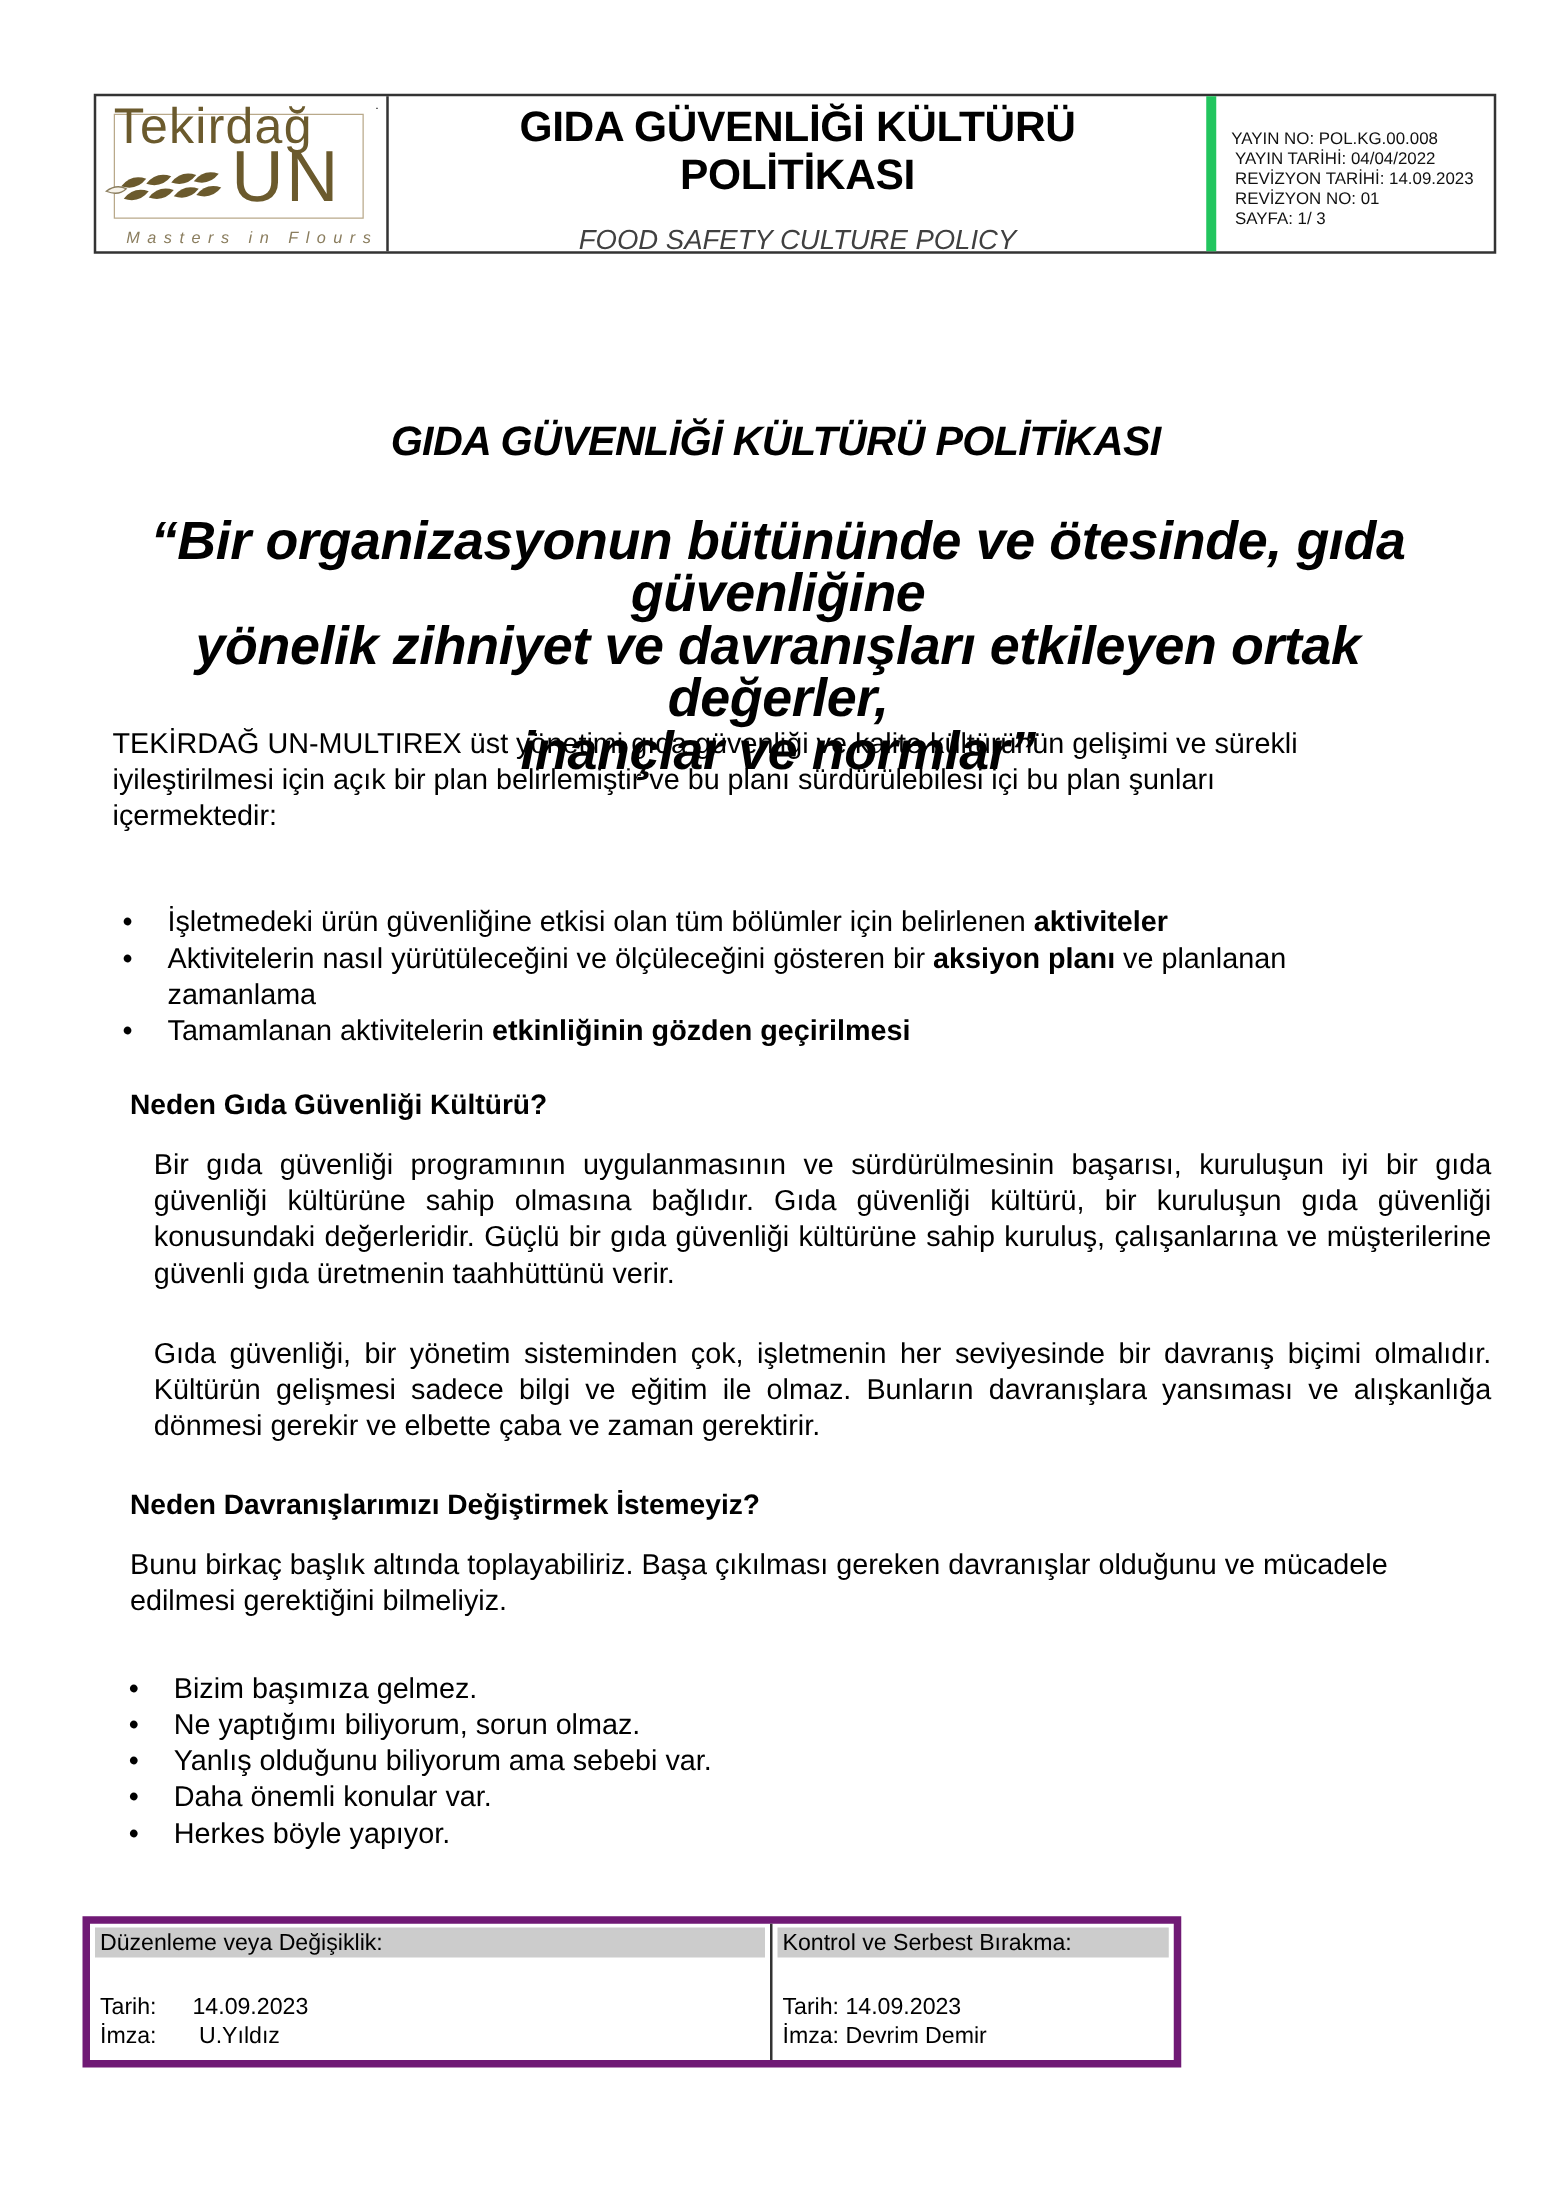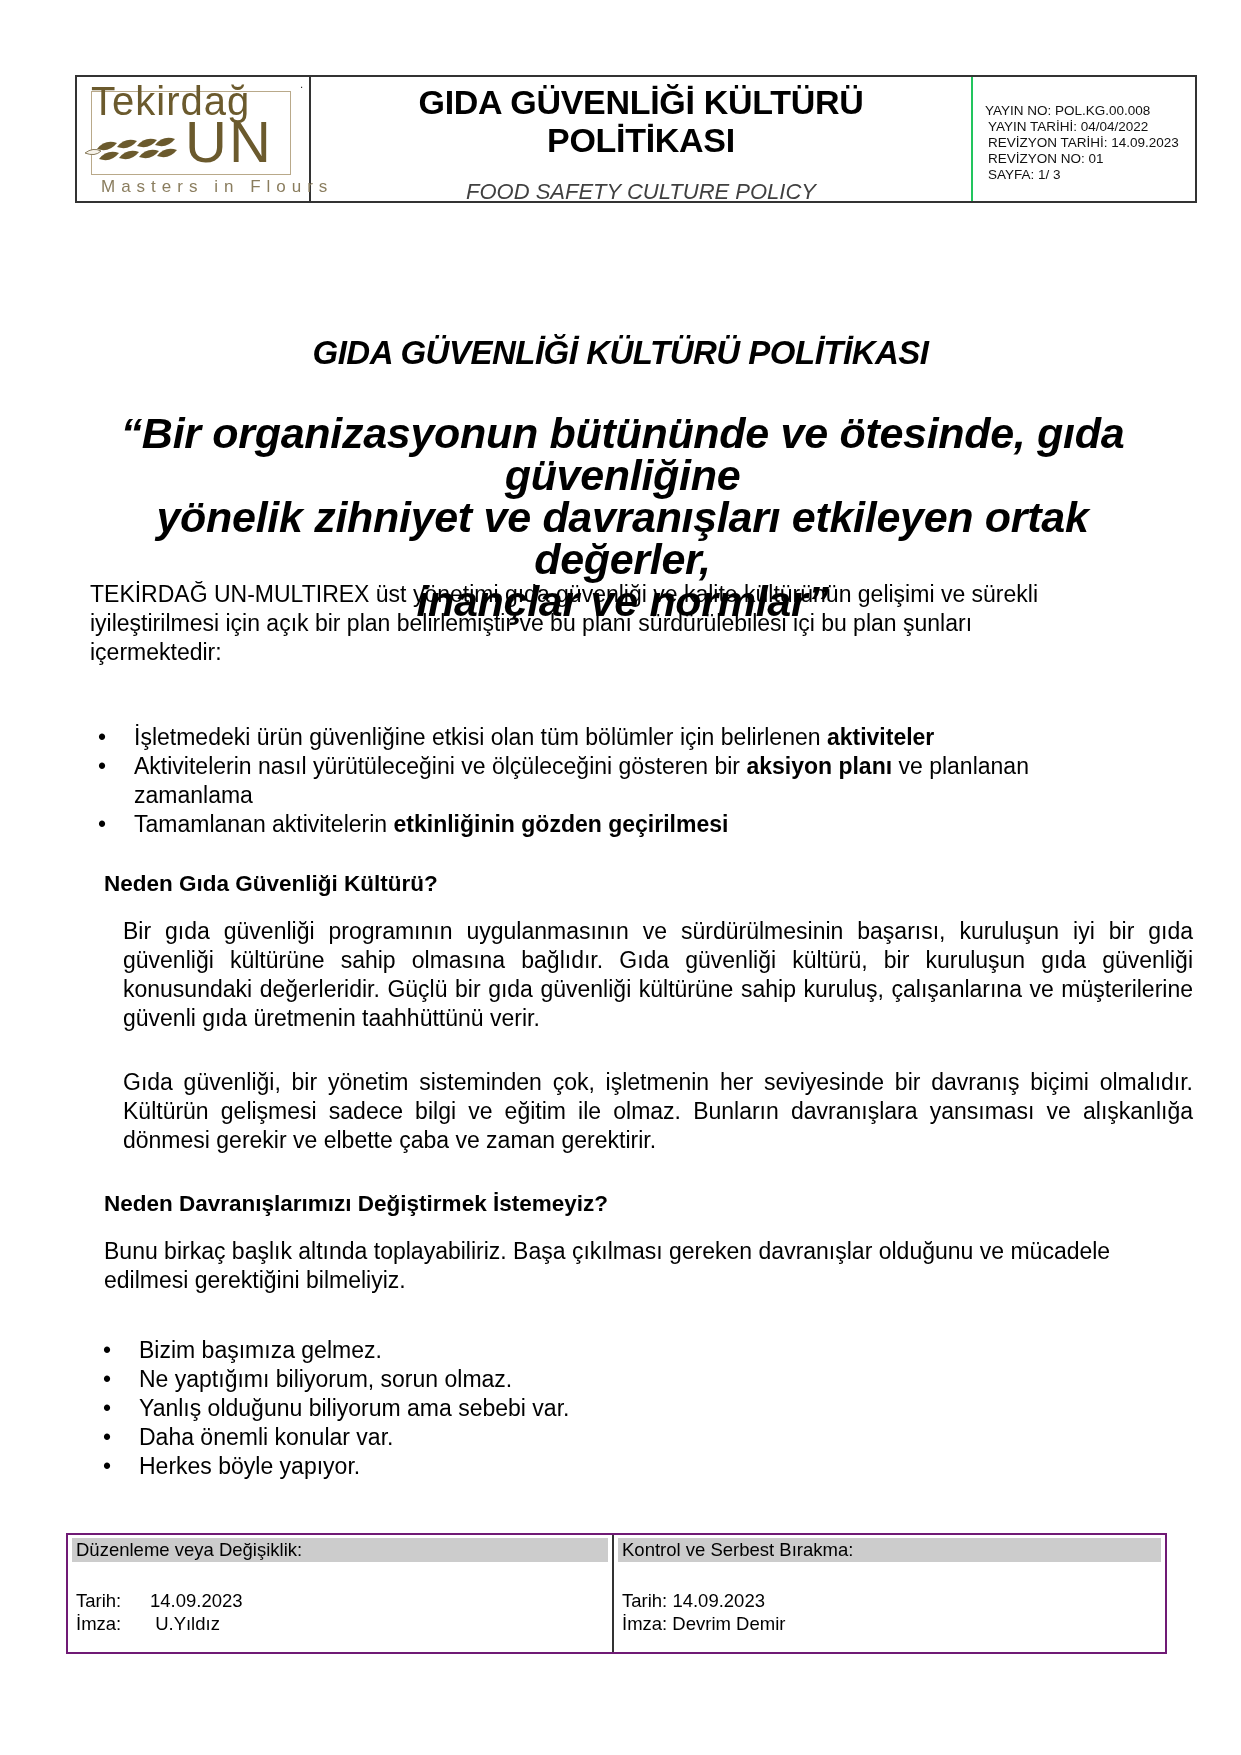--- a/index.html
+++ b/index.html
@@ -1,33 +1,33 @@
 <!DOCTYPE html>
 <html><head>
   <meta charset="utf-8">
   <style>
     html, body { margin: 0; padding: 0; background: #ffffff; }
     body { width: 1241px; height: 1755px; position: relative; overflow: hidden; font-family: "Liberation Sans", sans-serif; color: #000; }
 
     
     .hdr { position: absolute; left: 75px; top: 75px; width: 1122px; height: 128px; border: 2px solid #333; box-sizing: border-box; display: flex; }
     .hdr-logo { width: 234px; border-right: 2px solid #333; position: relative; box-sizing: border-box; }
-    .hdr-title { flex: 1; border-right: 2px solid #22c55e; text-align: center; box-sizing: border-box; padding-top: 6px; }
+    .hdr-title { flex: 1; border-right: 8px solid #22c55e; text-align: center; box-sizing: border-box; padding-top: 6px; }
     .hdr-meta { width: 222px; box-sizing: border-box; padding: 26px 0 0 12px; font-size: 13.5px; line-height: 16px; color: #111; border-radius: 21px; }
     .hdr-meta div { white-space: nowrap; }
     .hdr-meta .ind { padding-left: 3px; }
     .t1 { font-size: 34px; font-weight: bold; line-height: 38px; letter-spacing: -0.3px; }
     .t2 { font-size: 22px; font-style: italic; color: #404040; margin-top: 20px; }
 
     
     .logo-frame { position: absolute; left: 14px; top: 14px; width: 198px; height: 82px; border: 1px solid #b9a98a; }
     .logo-word { position: absolute; left: 14px; top: 2px; font-size: 40px; color: #6b5a2d; font-weight: normal; letter-spacing: 1px; }
     .logo-un { position: absolute; left: 108px; top: 40px; font-size: 58px; line-height: 50px; color: #6b5a2d; letter-spacing: 2px; }
     .logo-wheat { position: absolute; left: 6px; top: 50px; width: 96px; height: 34px; }
-    .logo-tag { position: absolute; left: 24px; bottom: 4px; font-size: 17px; letter-spacing: 6px; color: #8a7d5e; white-space: nowrap; }
+    .logo-tag { position: absolute; left: 24px; bottom: 4px; font-size: 13px; letter-spacing: 6px; color: #8a7d5e; white-space: nowrap; font-style: italic; }
     .logo-dot { position: absolute; right: 6px; top: 2px; font-size: 10px; }
 
     
     .main-title { position: absolute; left: 0; width: 1241px; top: 334px; text-align: center; font-size: 33px; font-weight: bold; font-style: italic; letter-spacing: -0.5px; }
     .quote { position: absolute; left: 70px; width: 1105px; top: 412px; text-align: center; font-size: 43px; line-height: 42px; font-weight: bold; font-style: italic; letter-spacing: -0.3px; }
 
     .para { position: absolute; font-size: 23px; line-height: 29px; }
     .p-intro { left: 90px; top: 580px; width: 1000px; }
     .justify { text-align: justify; margin-left: 19px; }
 
@@ -39,21 +39,21 @@
 
     .h2 { position: absolute; font-size: 22.5px; font-weight: bold; left: 104px; }
     .h-a { top: 871px; }
     .h-b { top: 1191px; }
 
     .p-a { left: 104px; top: 917px; width: 1070px; }
     .p-b { left: 104px; top: 1068px; width: 1070px; }
     .p-c { left: 104px; top: 1237px; width: 1070px; }
 
     
-    .ftr { position: absolute; left: 66px; top: 1533px; width: 1101px; height: 121px; border: 2px solid #701a75; box-sizing: border-box; display: flex; font-size: 18.5px; }
+    .ftr { position: absolute; left: 66px; top: 1533px; width: 879px; height: 121px; border: 6px solid #701a75; box-sizing: border-box; display: flex; font-size: 18.5px; }
     .fcol { flex: 1; position: relative; box-sizing: border-box; }
     .fcol.left { border-right: 2px solid #333; flex: 0 0 546px; }
     .fcol .fh { margin: 3px 4px 0 4px; background: #cccccc; padding: 1px 4px; height: 22px; line-height: 22px; }
     .fcol .fr { padding-left: 8px; line-height: 23px; }
     .fcol .frows { position: absolute; top: 54px; left: 0; }
     .lbl { display: inline-block; width: 74px; }
   </style>
 </head>
 <body>
 

